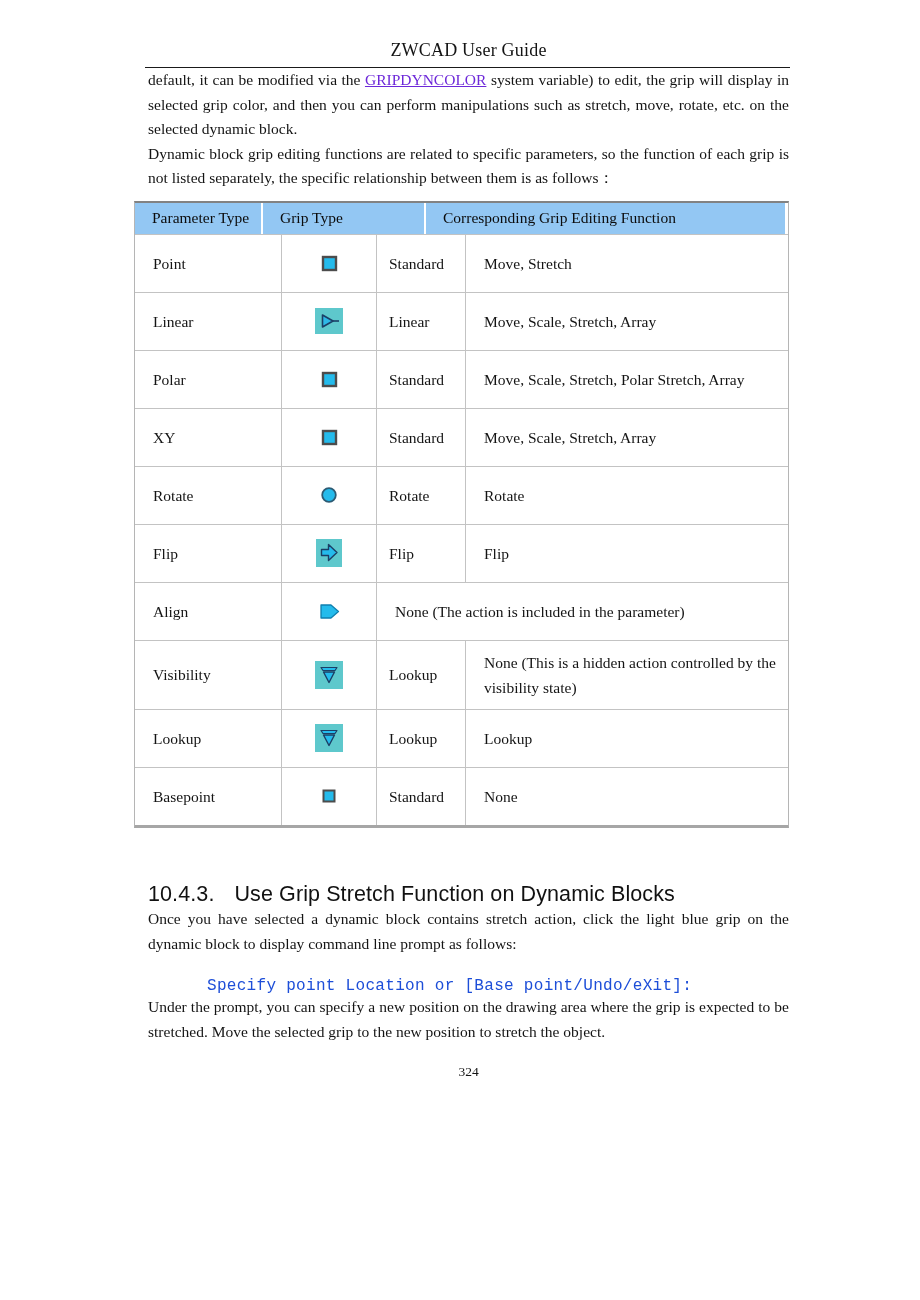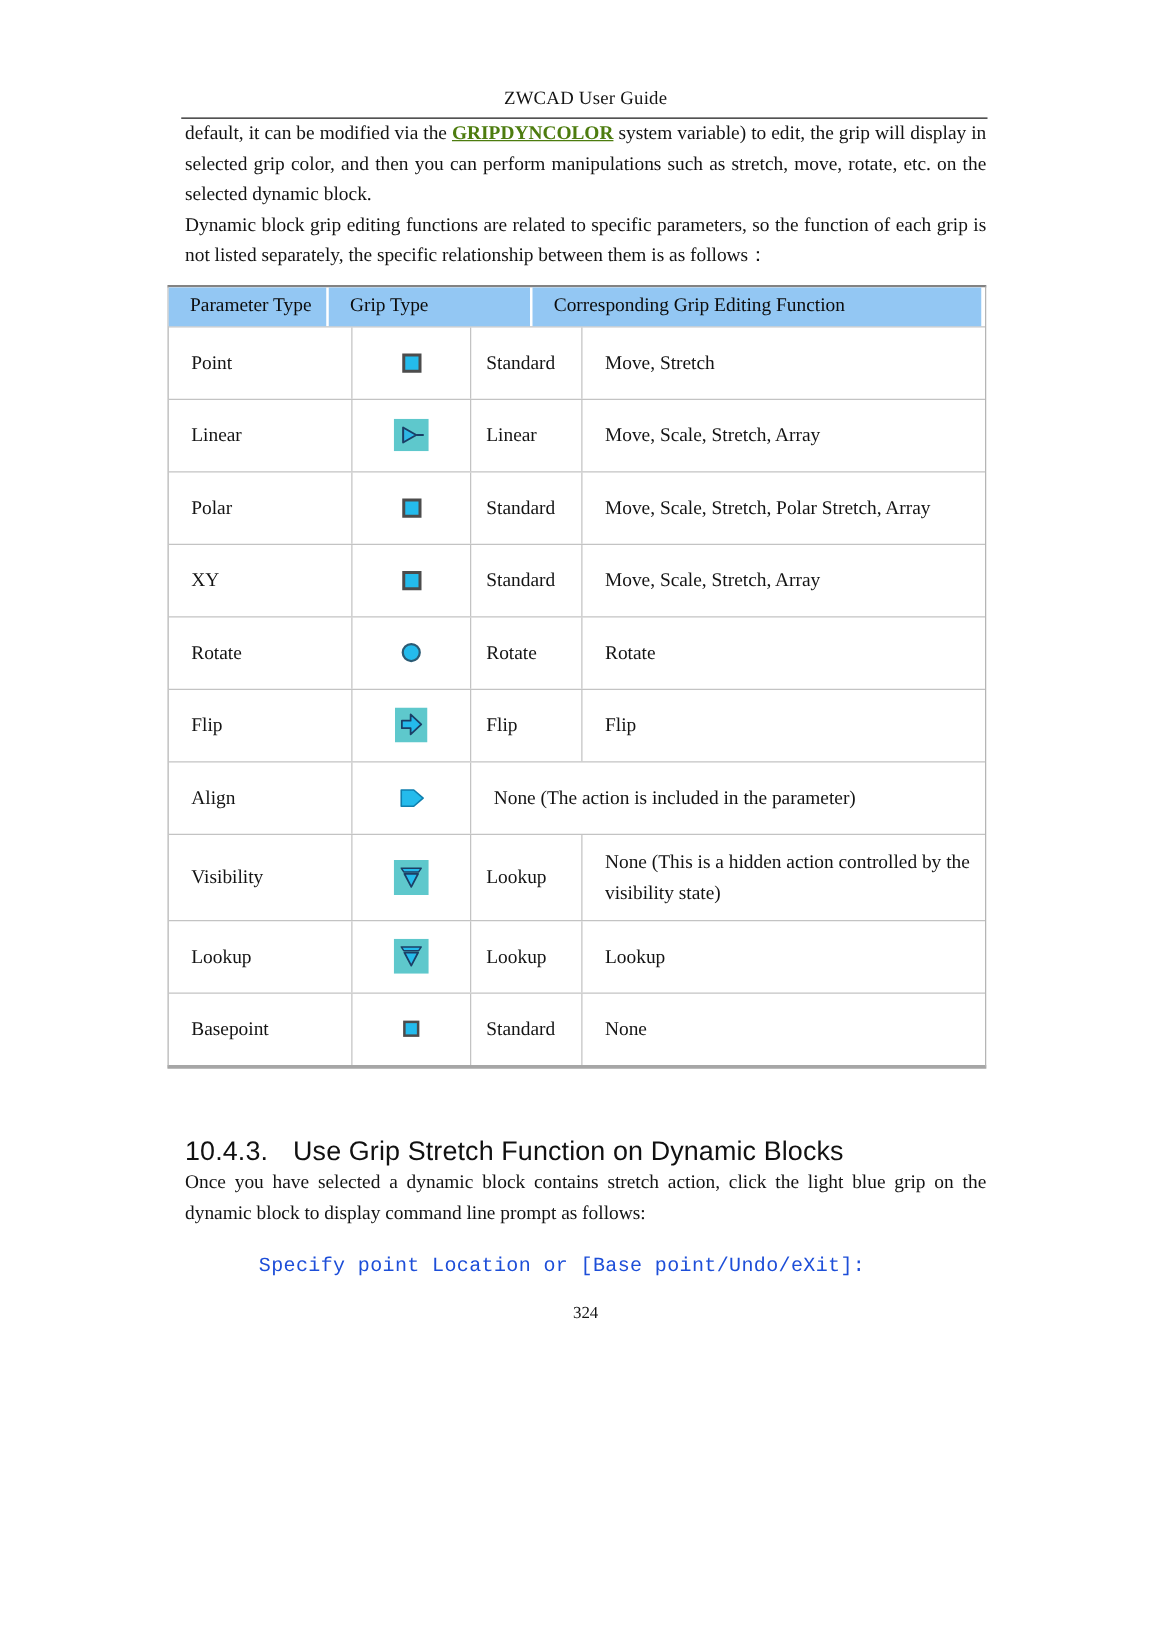--- a/index.html
+++ b/index.html
@@ -8,28 +8,28 @@
     width:920px;height:1300px;
     background:#ffffff;
     margin:0 auto;
     font-family:"Liberation Serif", serif;
     color:#141414;
     overflow:hidden;
   }
   .content{margin:0 131px 0 148px;}
 
   
-  .running-header{padding-top:71px;text-align:center;font-size:15px;letter-spacing:.2px;}
+  .running-header{padding-top:40px;text-align:center;font-size:18px;letter-spacing:.2px;}
   .header-rule{border-bottom:1.6px solid #1a1a1a;margin:6px 0 0 -3px;width:645px;}
 
   
   p.body-par{font-size:15.5px;line-height:24.6px;text-align:justify;margin:0;}
   .par1{margin-top:33px;}
   .par2{margin-top:29px;}
-  a.doclink{color:#4d7c0f;text-decoration:underline;cursor:pointer;font-weight:bold;}
+  a.doclink{color:#6d28d9;text-decoration:underline;cursor:pointer;}
 
   
   .grip-table{
     margin:10px 0 0 -14px;
     width:655px;
     border:1px solid #b5b5b5;
     border-top:2px solid #828282;
     border-bottom:3px solid #a6a6a6;
     box-sizing:border-box;
     background:#fff;
@@ -227,17 +227,18 @@
           </div>
         </div>
     </div>
 
     <div class="section-heading"><span class="hnum">10.4.3.</span><span>Use Grip Stretch Function on Dynamic Blocks</span></div>
 
     <p class="body-par par3">Once you have selected a dynamic block contains stretch action, click the light blue grip on the dynamic block to display command line prompt as follows:</p>
 
     <div class="command-line">Specify point Location or [Base point/Undo/eXit]:</div>
 
+    <p class="body-par par4">Under the prompt, you can specify a new position on the drawing area where the grip is expected to be stretched. Move the selected grip to the new position to stretch the object.</p>
 
     <div class="page-number">324</div>
 
   </div>
 </div>
 
 </body></html>

